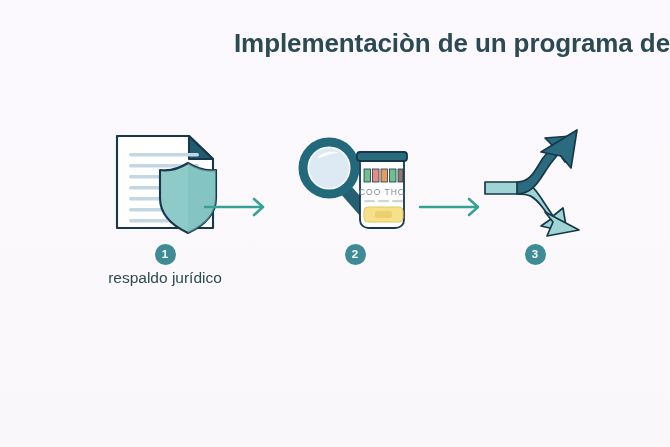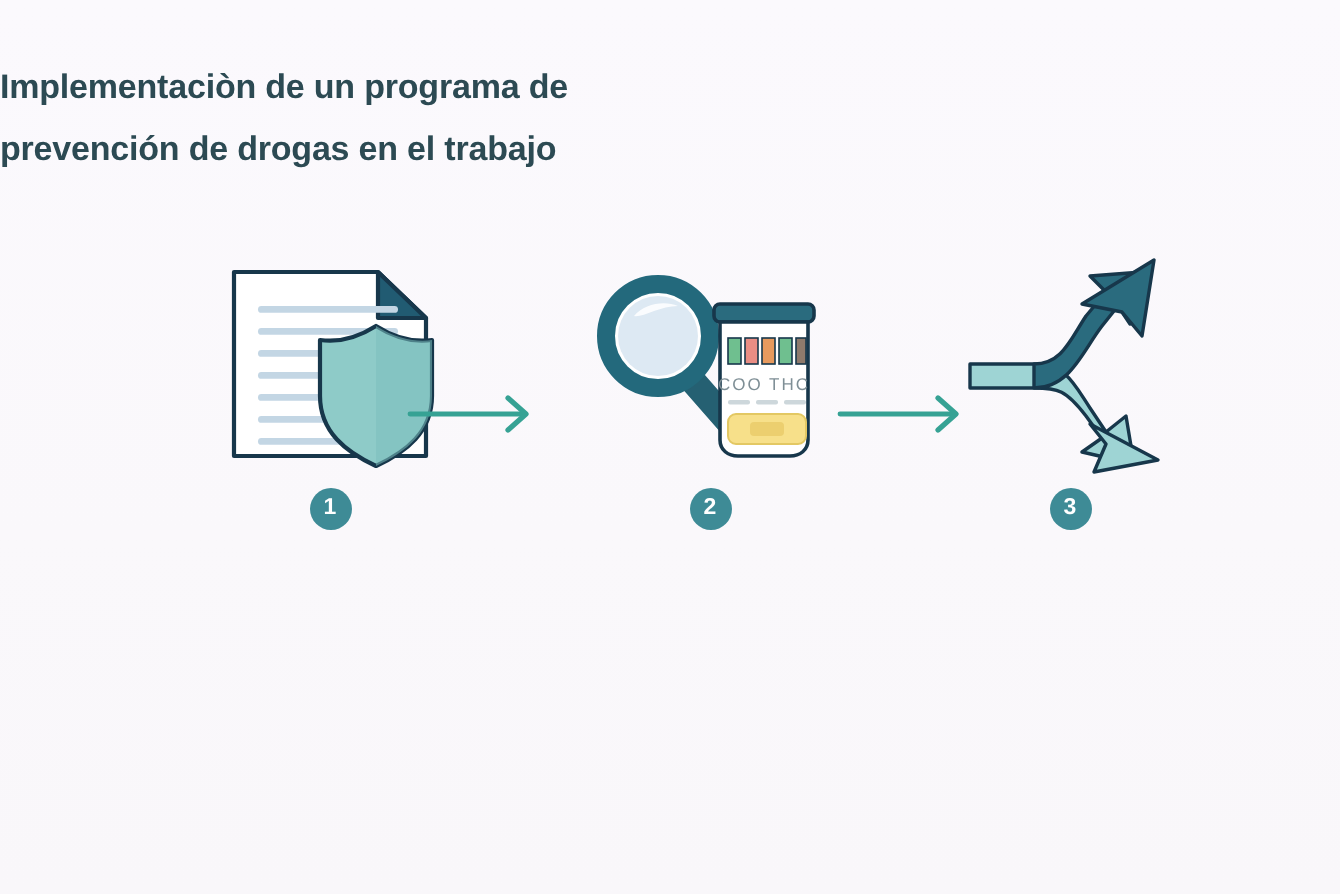--- a/index.html
+++ b/index.html
@@ -20,23 +20,23 @@
     inset: 0;
     background: linear-gradient(180deg, #fbf9fd 0%, #faf8fb 60%, #f9f7fa 100%);
   }
 
   
   .title {
     position: absolute;
     top: 28px;
     left: 0;
     width: 670px;
-    text-align: left;
+    text-align: right;
     color: #2c4a53;
-    font-size: 17px;
+    font-size: 26px;
     font-weight: 700;
     line-height: 31px;
     letter-spacing: -0.1px;
   }
   .title .line {
     display: block;
     white-space: nowrap;
   }
 
   
@@ -108,21 +108,20 @@
   .connector-1 { left: 203px; }
   .connector-2 { left: 418px; }
 </style>
 </head>
 <body>
 
 <div class="canvas">
 
   <div class="title">
     <span class="line">Implementaciòn de un programa de</span>
-    <span class="line">prevención de drogas en el trabajo</span>
   </div>
 
   <div class="flow">
 
     <div class="step step-1">
       <div class="icon-slot">
         <svg width="124" height="108" viewBox="0 0 124 108">
 
           <path d="M14 8 H86 L110 31 V100 H14 Z" fill="#ffffff" stroke="#17374b" stroke-width="2.1" stroke-linejoin="round"></path>
           <path d="M86 8 L110 31 H86 Z" fill="#215b72" stroke="#17374b" stroke-width="2.1" stroke-linejoin="round"></path>
@@ -138,20 +137,21 @@
           </g>
 
           <path d="M85 35 C96 42 106 43 113 42 V70 C113 88 100 98 85 105 C70 98 57 88 57 70 V42 C64 43 74 42 85 35 Z" fill="#8ecbc8" stroke="#17374b" stroke-width="2.1" stroke-linejoin="round"></path>
           <path d="M85 35 C96 42 106 43 113 42 V70 C113 88 100 98 85 105 Z" fill="#7cc0be" opacity="0.55"></path>
         </svg>
       </div>
       <div class="caption">
         <span class="cap-line cap-line-1">
           <span class="badge">1</span>
         </span>
+        <span class="cap-line">respaldo jurídico</span>
       </div>
     </div>
 
     <div class="connector connector-1">
       <svg width="72" height="22" viewBox="0 0 72 22">
         <line x1="2" y1="11" x2="59" y2="11" stroke="#36a294" stroke-width="2.4" stroke-linecap="round"></line>
         <polyline points="51,3 60,11 51,19" fill="none" stroke="#36a294" stroke-width="2.6" stroke-linecap="round" stroke-linejoin="round"></polyline>
       </svg>
     </div>
 

